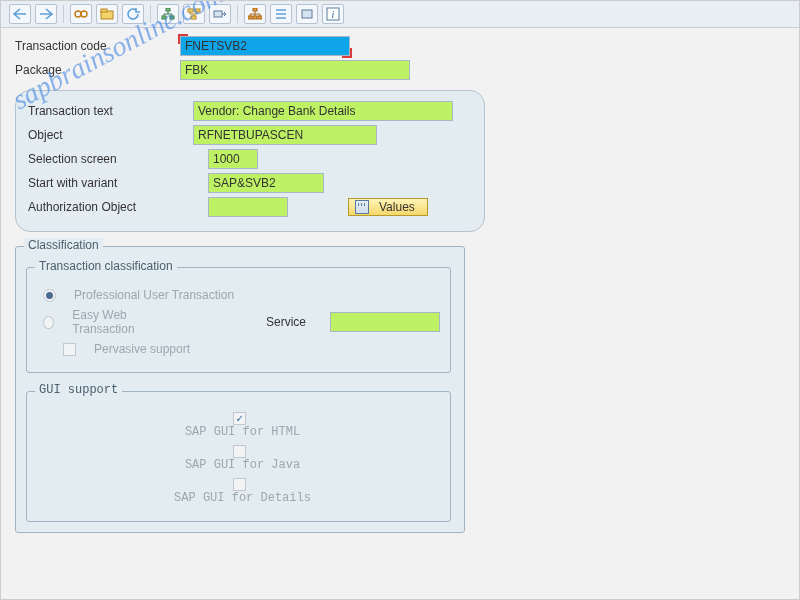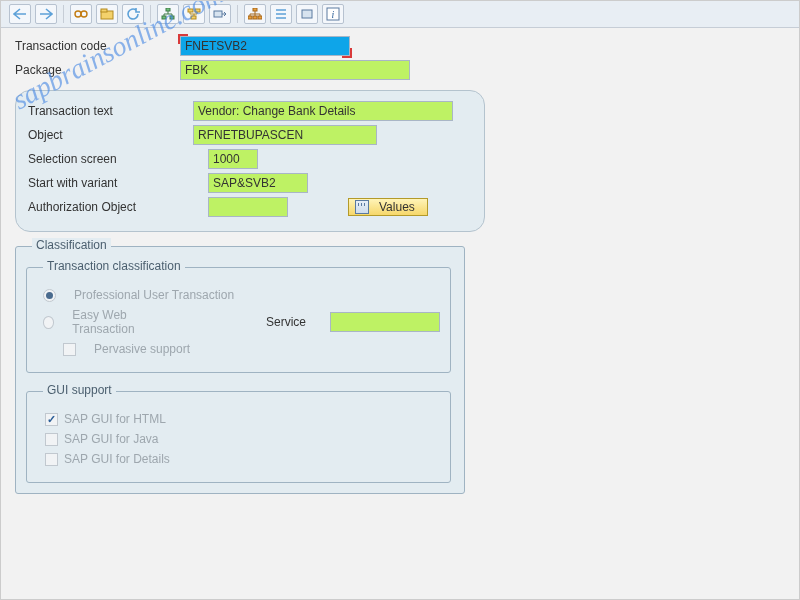--- a/index.html
+++ b/index.html
@@ -74,21 +74,21 @@
     position: relative;
     border: 1px solid #9fb3c2;
     border-radius: 3px;
     margin-top: 18px;
     padding: 14px 10px 10px 10px;
     width: 450px;
     background: #e3ecf1;
   }
   .panel-section > .legend {
     position: absolute;
-    top: -9px; left: 16px;
+    top: -9px; left: 8px;
     background: #e3ecf1;
     padding: 0 4px;
     color: #4b5f6f;
   }
   .values-btn {
     display: inline-flex;
     align-items: center;
     gap: 10px;
     background: linear-gradient(#fff4b8, #f6d76a);
     border: 1px solid #b39a2a;
@@ -117,21 +117,21 @@
     display: inline-flex;
     align-items: center; justify-content: center;
     margin-right: 6px;
     background: #fff;
     vertical-align: middle;
   }
   .radio { border-radius: 50%; }
   .radio.on::after { content:''; width:7px; height:7px; border-radius:50%; background:#4a6b8e; }
   .check.on::after { content:'✓'; font-size:11px; color:#2c5f98; font-weight:bold; }
   .radio.disabled, .check.disabled { background:#f1f3f5; border-color:#c1c8cf; }
-  .check-row { display:flex; align-items:center; margin:6px 0; padding-left: 8px;}
+  .check-row { display:flex; align-items:center; margin:6px 0; padding-left: 8px; flex-direction: column;}
   .class-row { display:flex; align-items:center; margin:6px 0; padding-left: 6px; gap: 12px;}
   .watermark {
     position: absolute;
     top: 30px; left: 0px;
     font-size: 28px;
     color: rgba(66,133,226,0.6);
     transform: rotate(-28deg);
     pointer-events: none;
     font-weight: 500;
     font-family: Georgia, serif;
@@ -250,21 +250,21 @@
       <div class="form-row">
         <span class="lbl">Object</span>
         <input class="inp" style="width: 184px;" readonly="" value="RFNETBUPASCEN">
       </div>
       <div class="form-row">
         <span class="lbl" style="width:180px">Selection screen</span>
         <input class="inp" style="width: 50px;" readonly="" value="1000">
       </div>
       <div class="form-row">
         <span class="lbl" style="width:180px">Start with variant</span>
-        <input class="inp" style="width: 100px;" readonly="" value="SAP&amp;SVB2">
+        <input class="inp" style="width: 116px;" readonly="" value="SAP&amp;SVB2">
       </div>
       <div class="form-row">
         <span class="lbl" style="width:180px">Authorization Object</span>
         <input class="inp" style="width: 80px;" readonly="" value="">
         <span style="width:60px"></span>
         <button class="values-btn">
           <span class="vicon"></span>
           <span>Values</span>
         </button>
       </div>
@@ -284,21 +284,21 @@
           <span class="dimmed">Easy Web Transaction</span>
           <span class="svc-lbl">Service</span>
           <input class="inp" style="width: 110px;" readonly="" value="">
         </div>
         <div class="class-row" style="padding-left:26px;">
           <span class="check disabled"></span>
           <span class="dimmed">Pervasive support</span>
         </div>
       </div>
 
-      <div class="panel-section" style="width:425px;">
+      <div class="panel-section" style="width:425px;font-family:Liberation Mono, monospace;">
         <span class="legend">GUI support</span>
         <div class="check-row">
           <span class="check on disabled"></span>
           <span class="dimmed">SAP GUI for HTML</span>
         </div>
         <div class="check-row">
           <span class="check disabled"></span>
           <span class="dimmed">SAP GUI for Java</span>
         </div>
         <div class="check-row">

